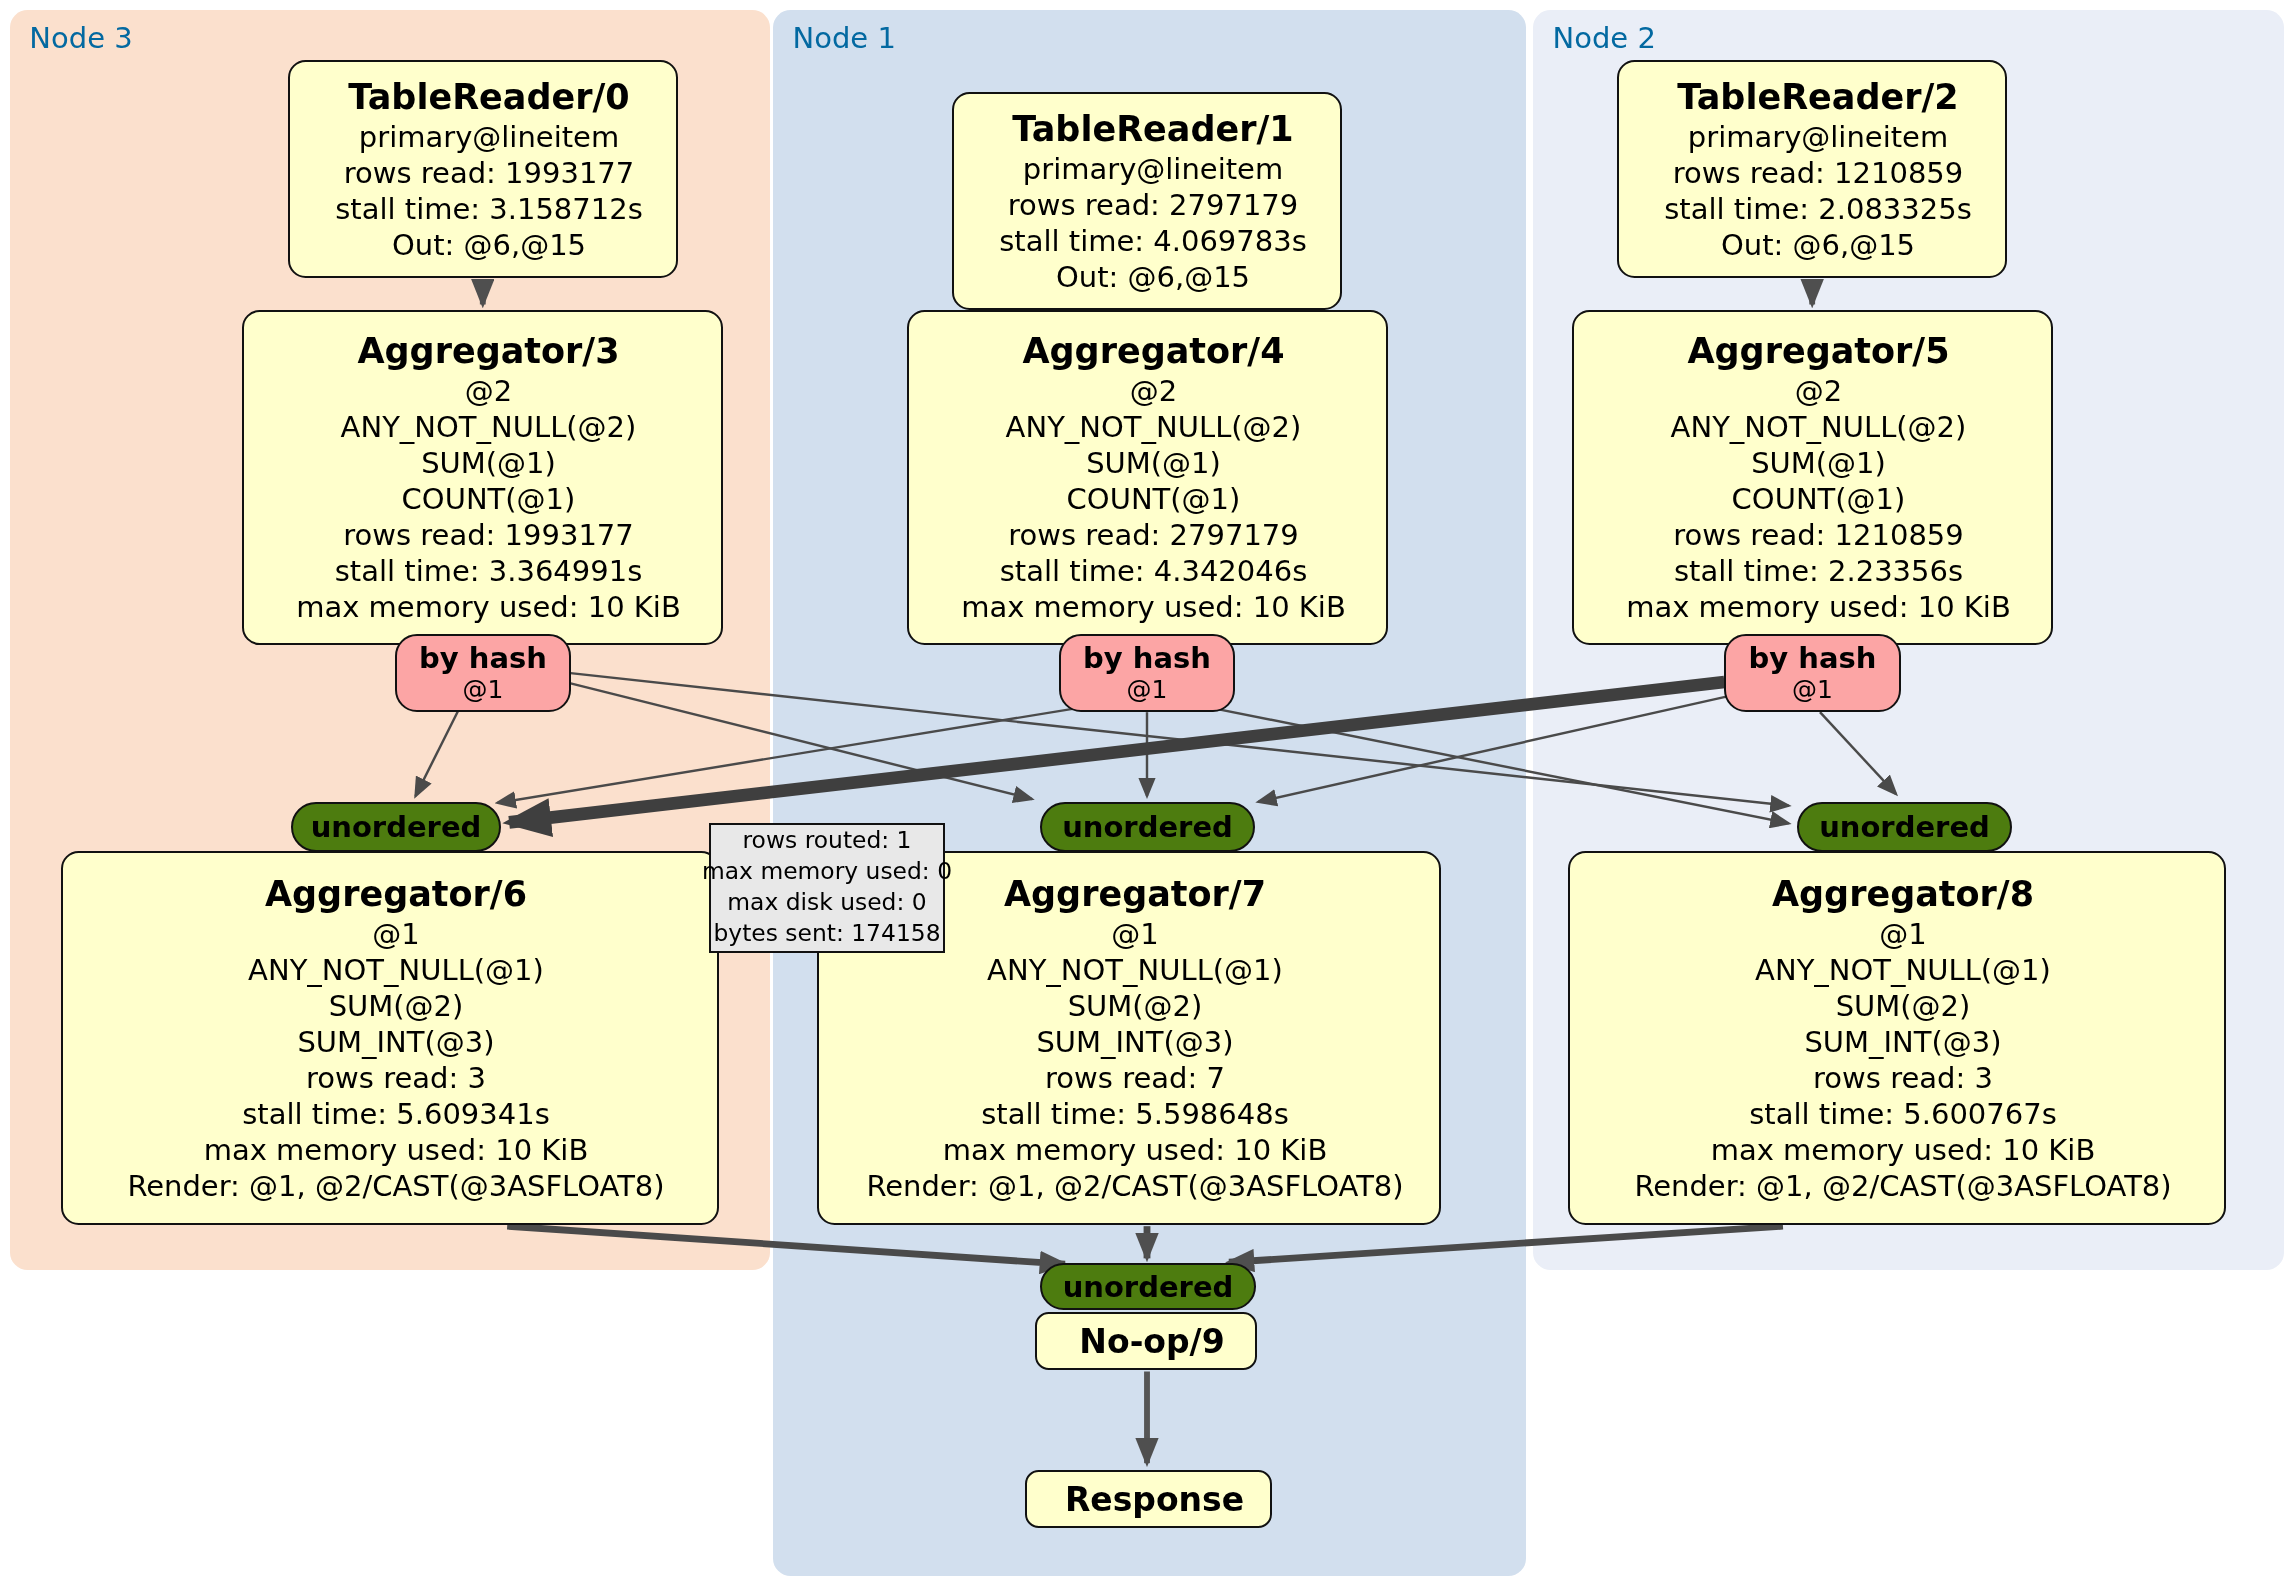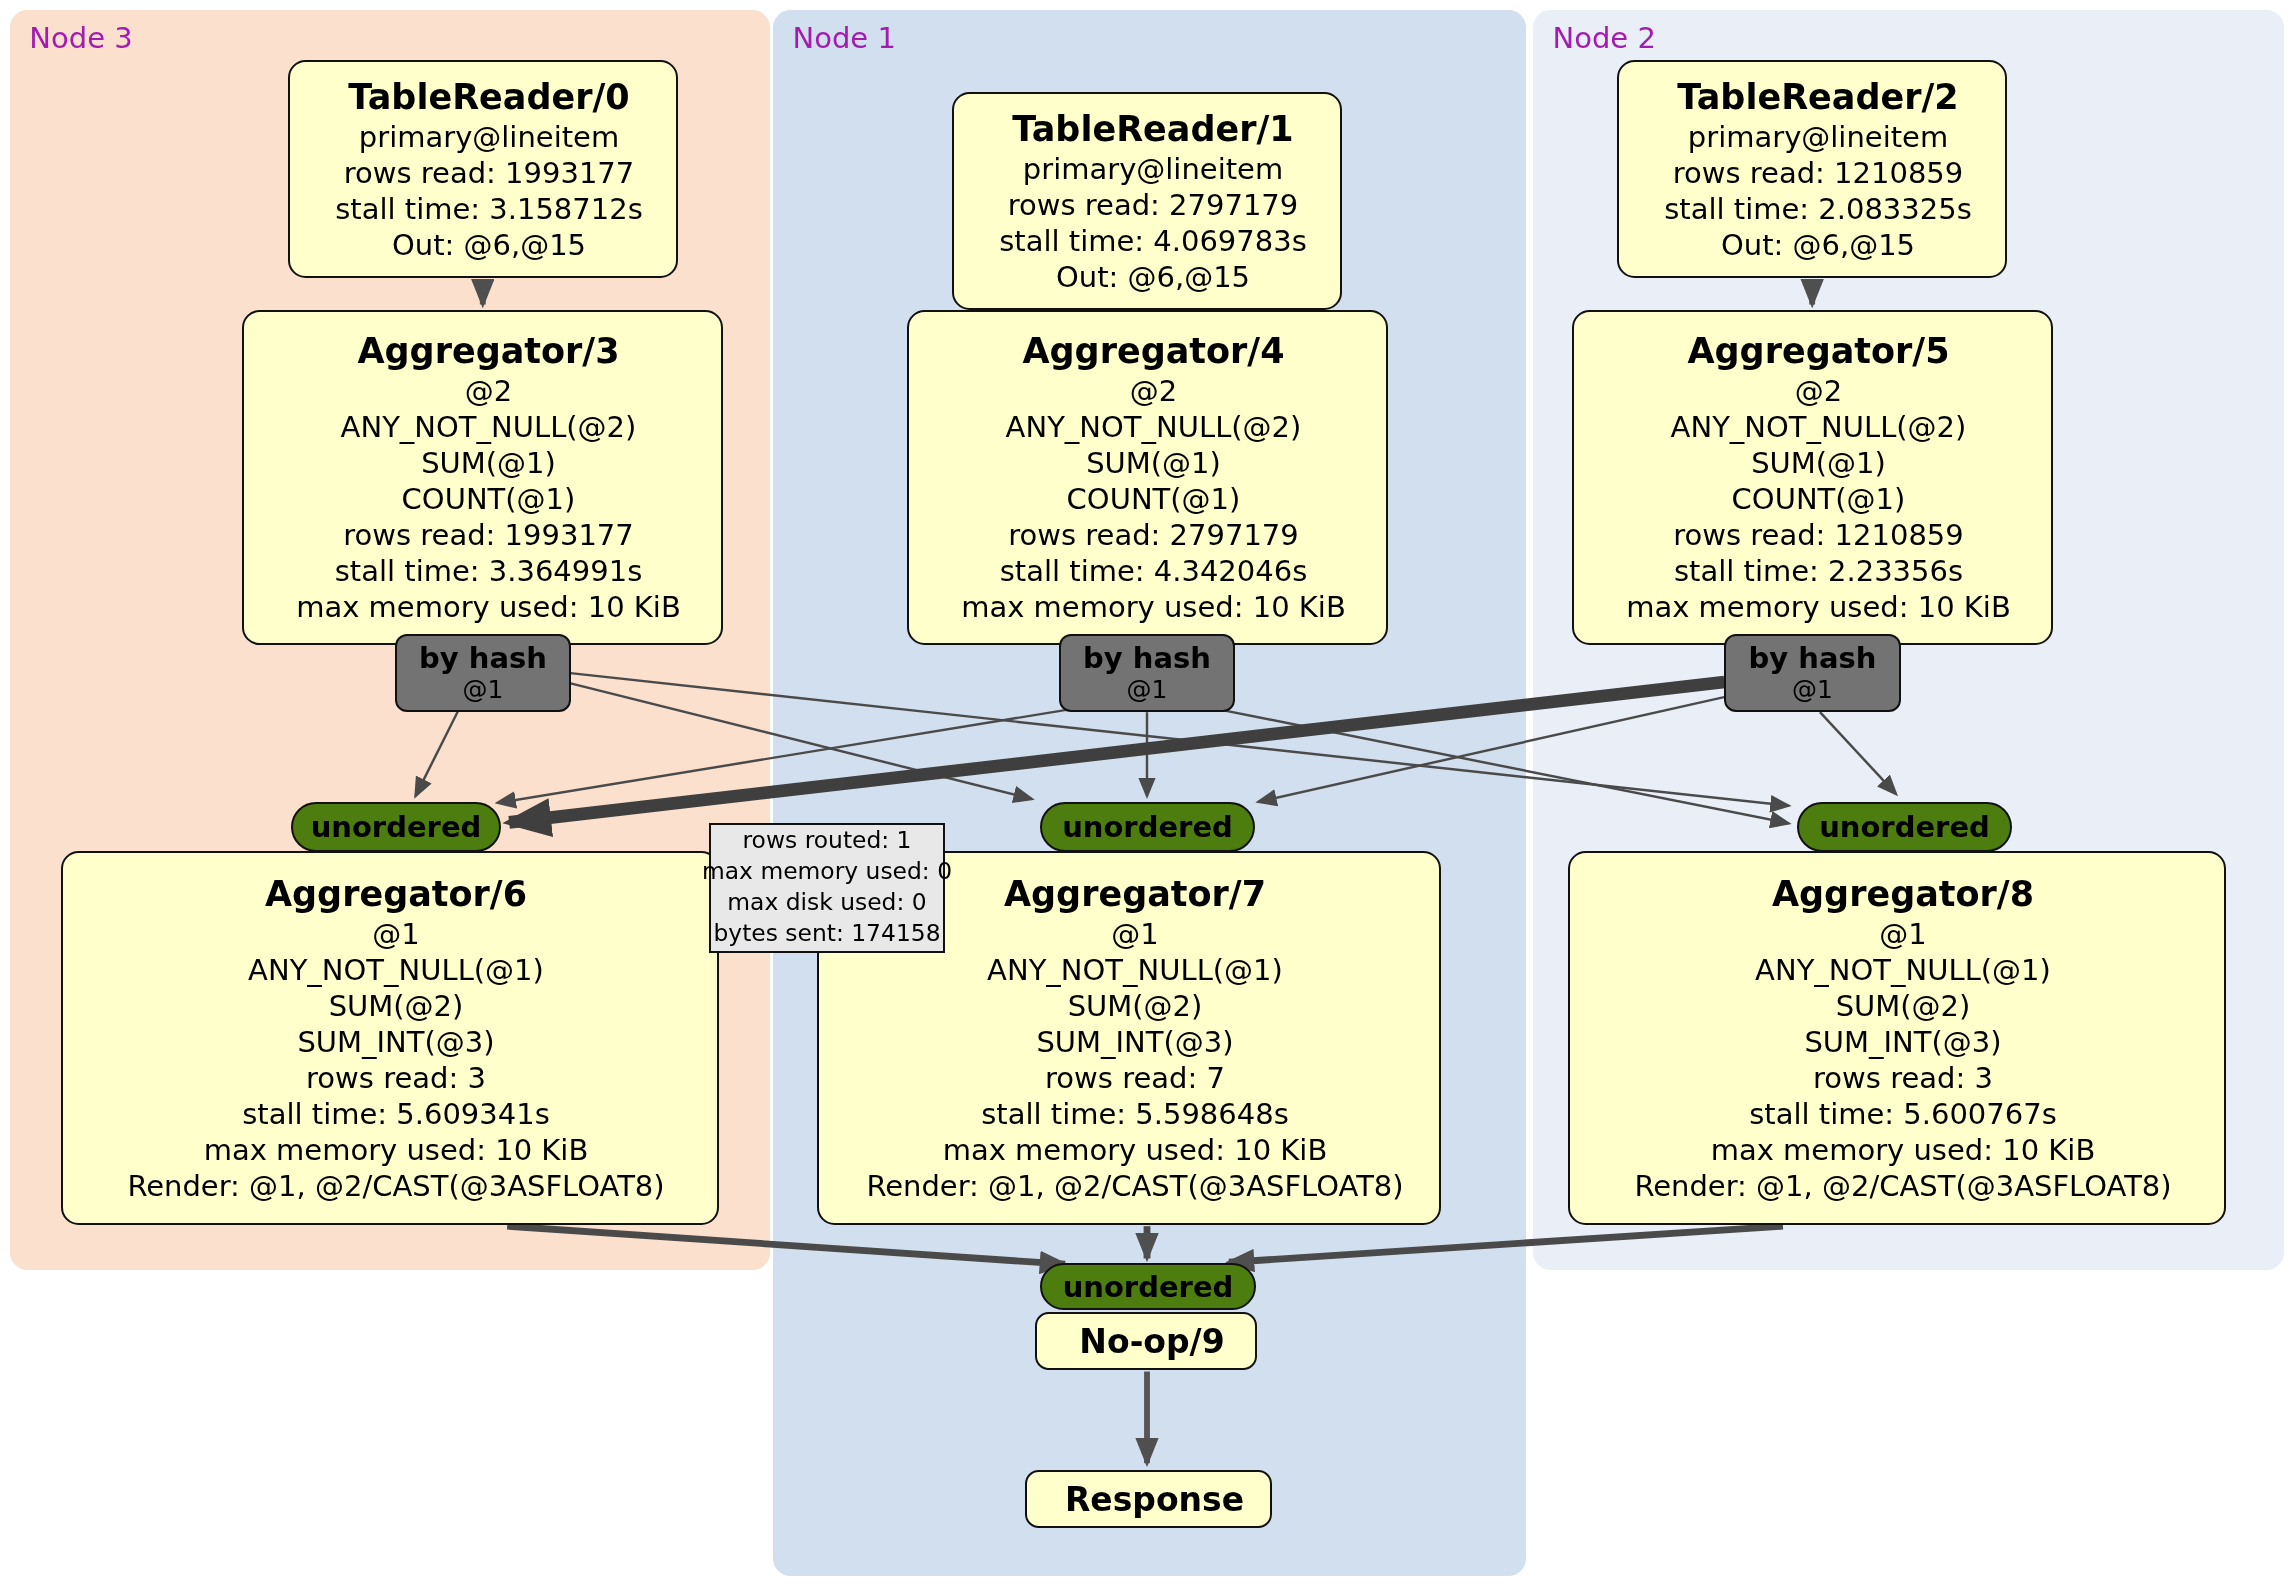--- a/index.html
+++ b/index.html
@@ -4,31 +4,31 @@
 <style>
   html,body{margin:0;padding:0;background:#ffffff;}
   .canvas{
     position:relative;width:2294px;height:1596px;overflow:hidden;
     font-family:"DejaVu Sans","Liberation Sans",sans-serif;color:#000;
   }
   .panel{position:absolute;border-radius:17.6px;}
   .panel-node3{left:9.8px;top:9.8px;width:760px;height:1260px;background:#fbe0cd;}
   .panel-node1{left:773px;top:9.8px;width:753px;height:1566px;background:#d2dfee;}
   .panel-node2{left:1533px;top:9.8px;width:751px;height:1260px;background:#eaeef7;}
-  .panel-label{position:absolute;left:19.5px;top:11.7px;font-size:29px;color:#a21caf;}
+  .panel-label{position:absolute;left:19.5px;top:11.7px;font-size:29px;color:#0369a1;}
   .edges{position:absolute;left:0;top:0;z-index:2;}
   .nbox{
     position:absolute;background:#ffffcc;border:2.9px solid #111;border-radius:17.6px;
     display:flex;flex-direction:column;justify-content:center;align-items:center;
     text-align:center;z-index:3;box-sizing:border-box;padding-left:12px;
   }
   .ntitle{font-size:35px;font-weight:bold;line-height:43px;}
   .nline{font-size:29px;line-height:36px;white-space:nowrap;}
   .router{
-    position:absolute;background:#737373;border:2.9px solid #111;border-radius:12px;
+    position:absolute;background:#fca5a5;border:2.9px solid #111;border-radius:22px;
     display:flex;flex-direction:column;justify-content:center;align-items:center;
     z-index:4;box-sizing:border-box;text-align:center;
   }
   .router-label{font-size:29px;font-weight:bold;line-height:33px;}
   .router-sub{font-size:25px;line-height:29px;}
   .sync{
     position:absolute;background:#4d7c0f;border:2.9px solid #111;border-radius:27px;
     display:flex;justify-content:center;align-items:center;
     font-size:29px;font-weight:bold;z-index:4;box-sizing:border-box;
   }

